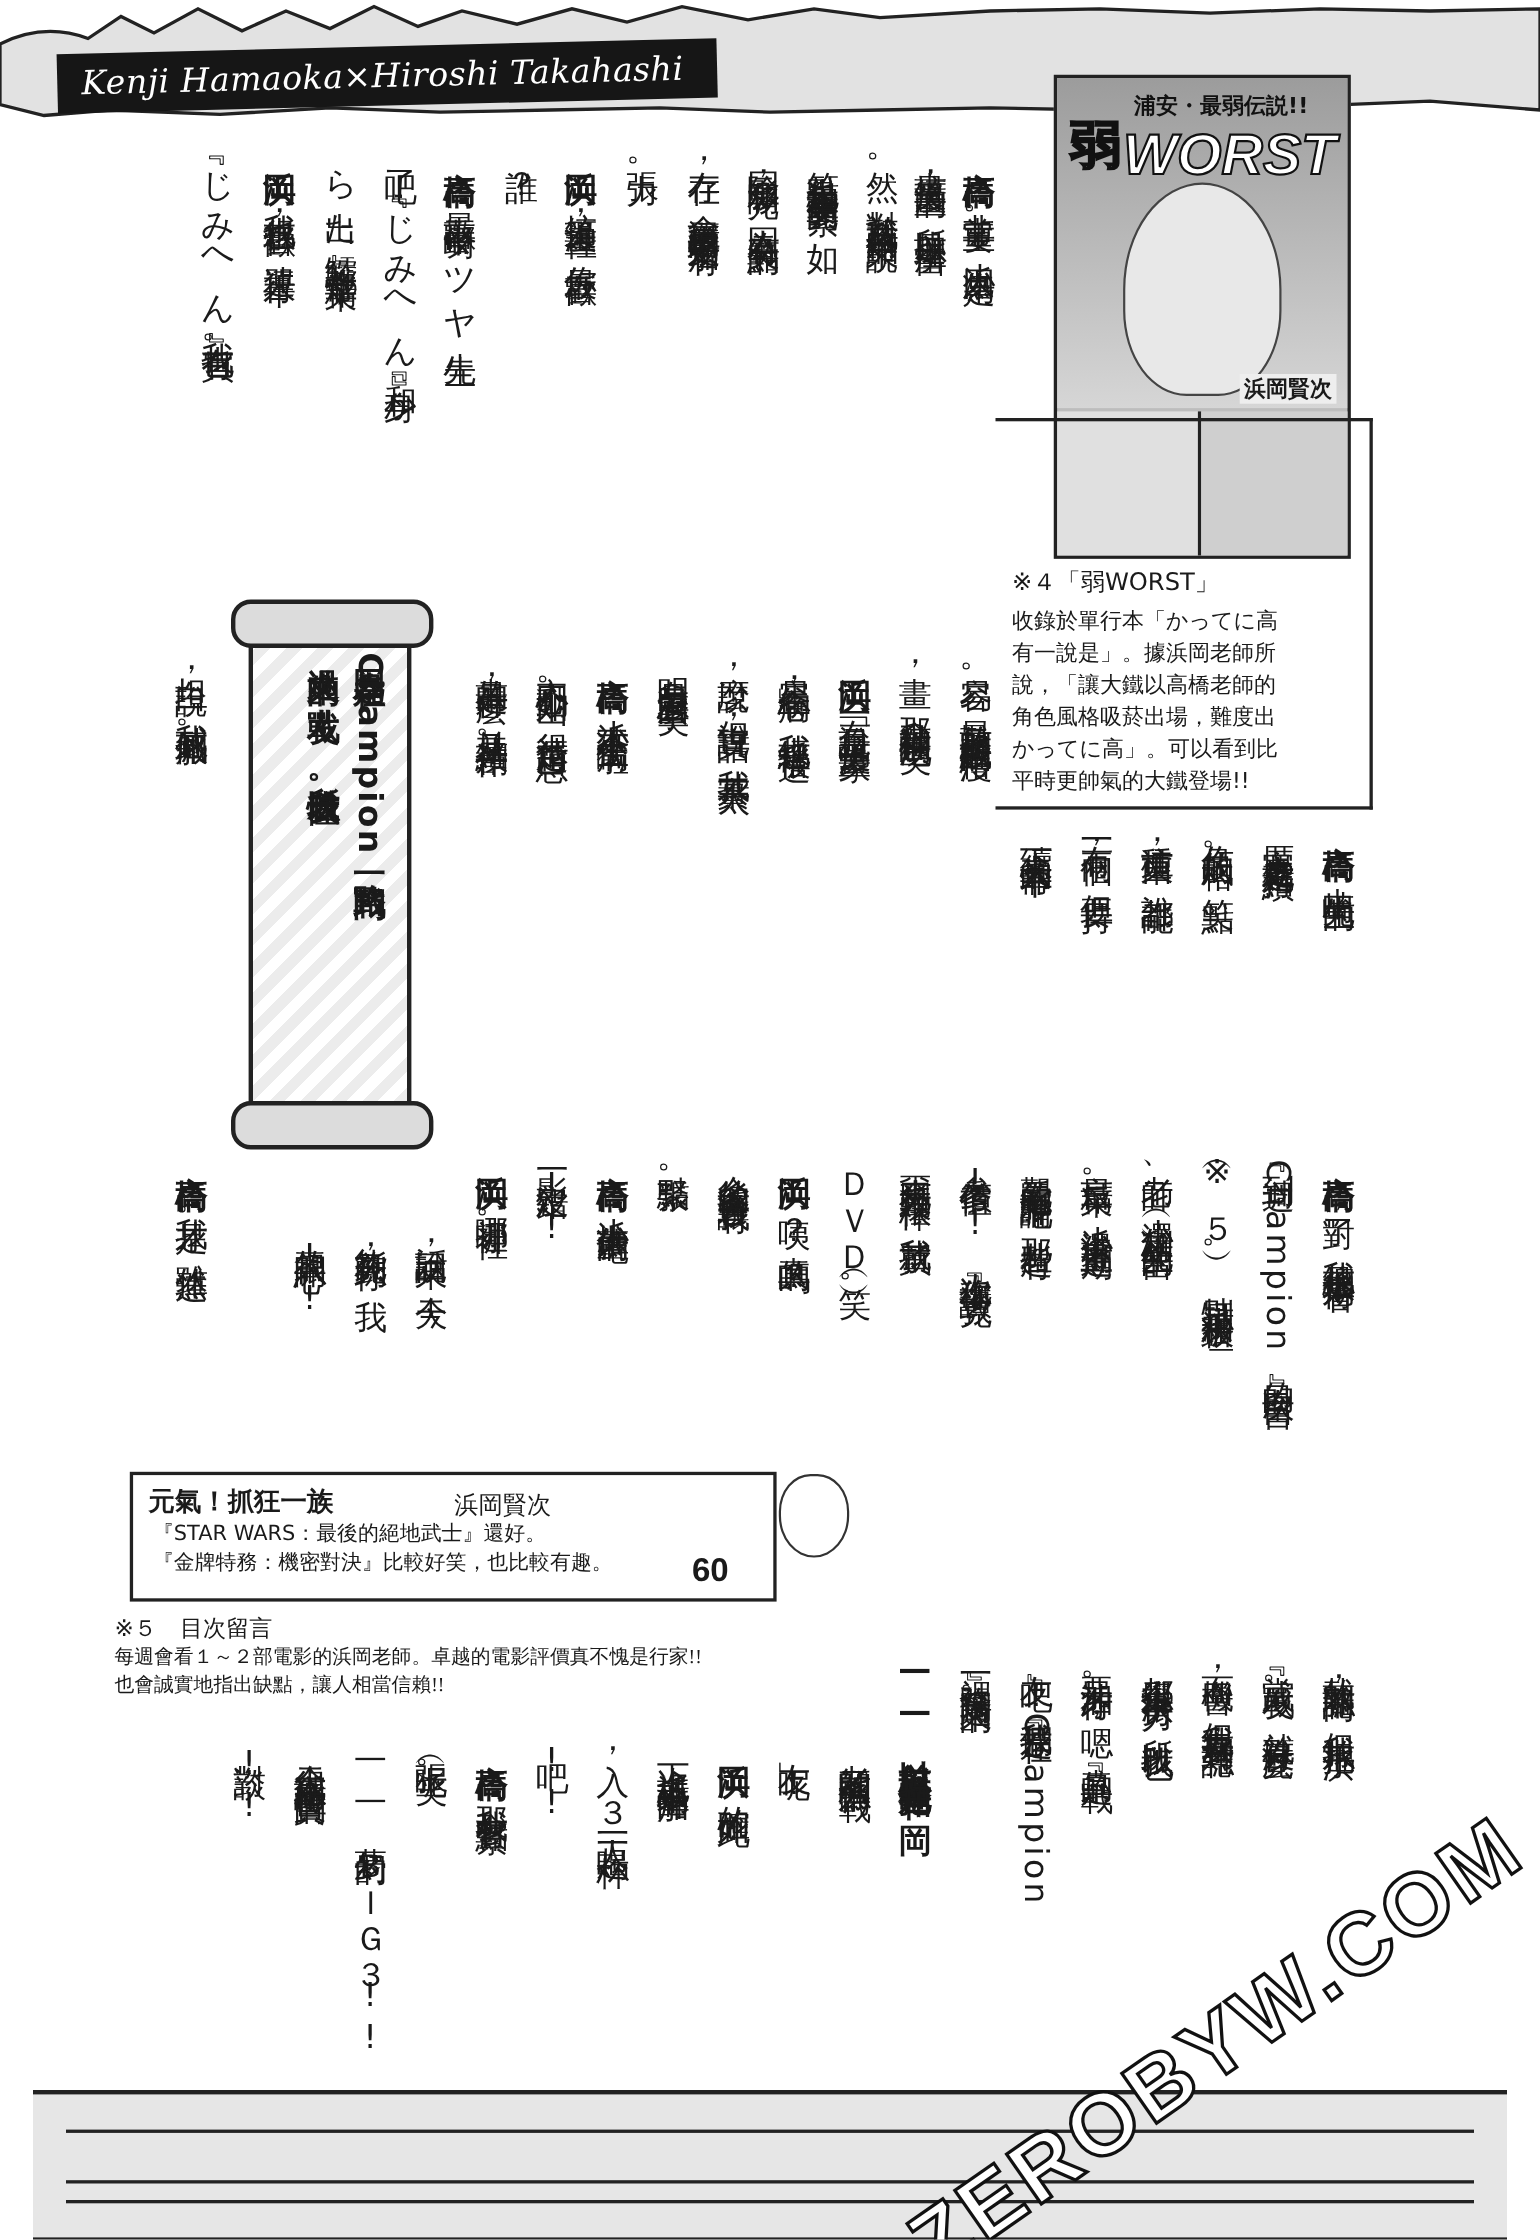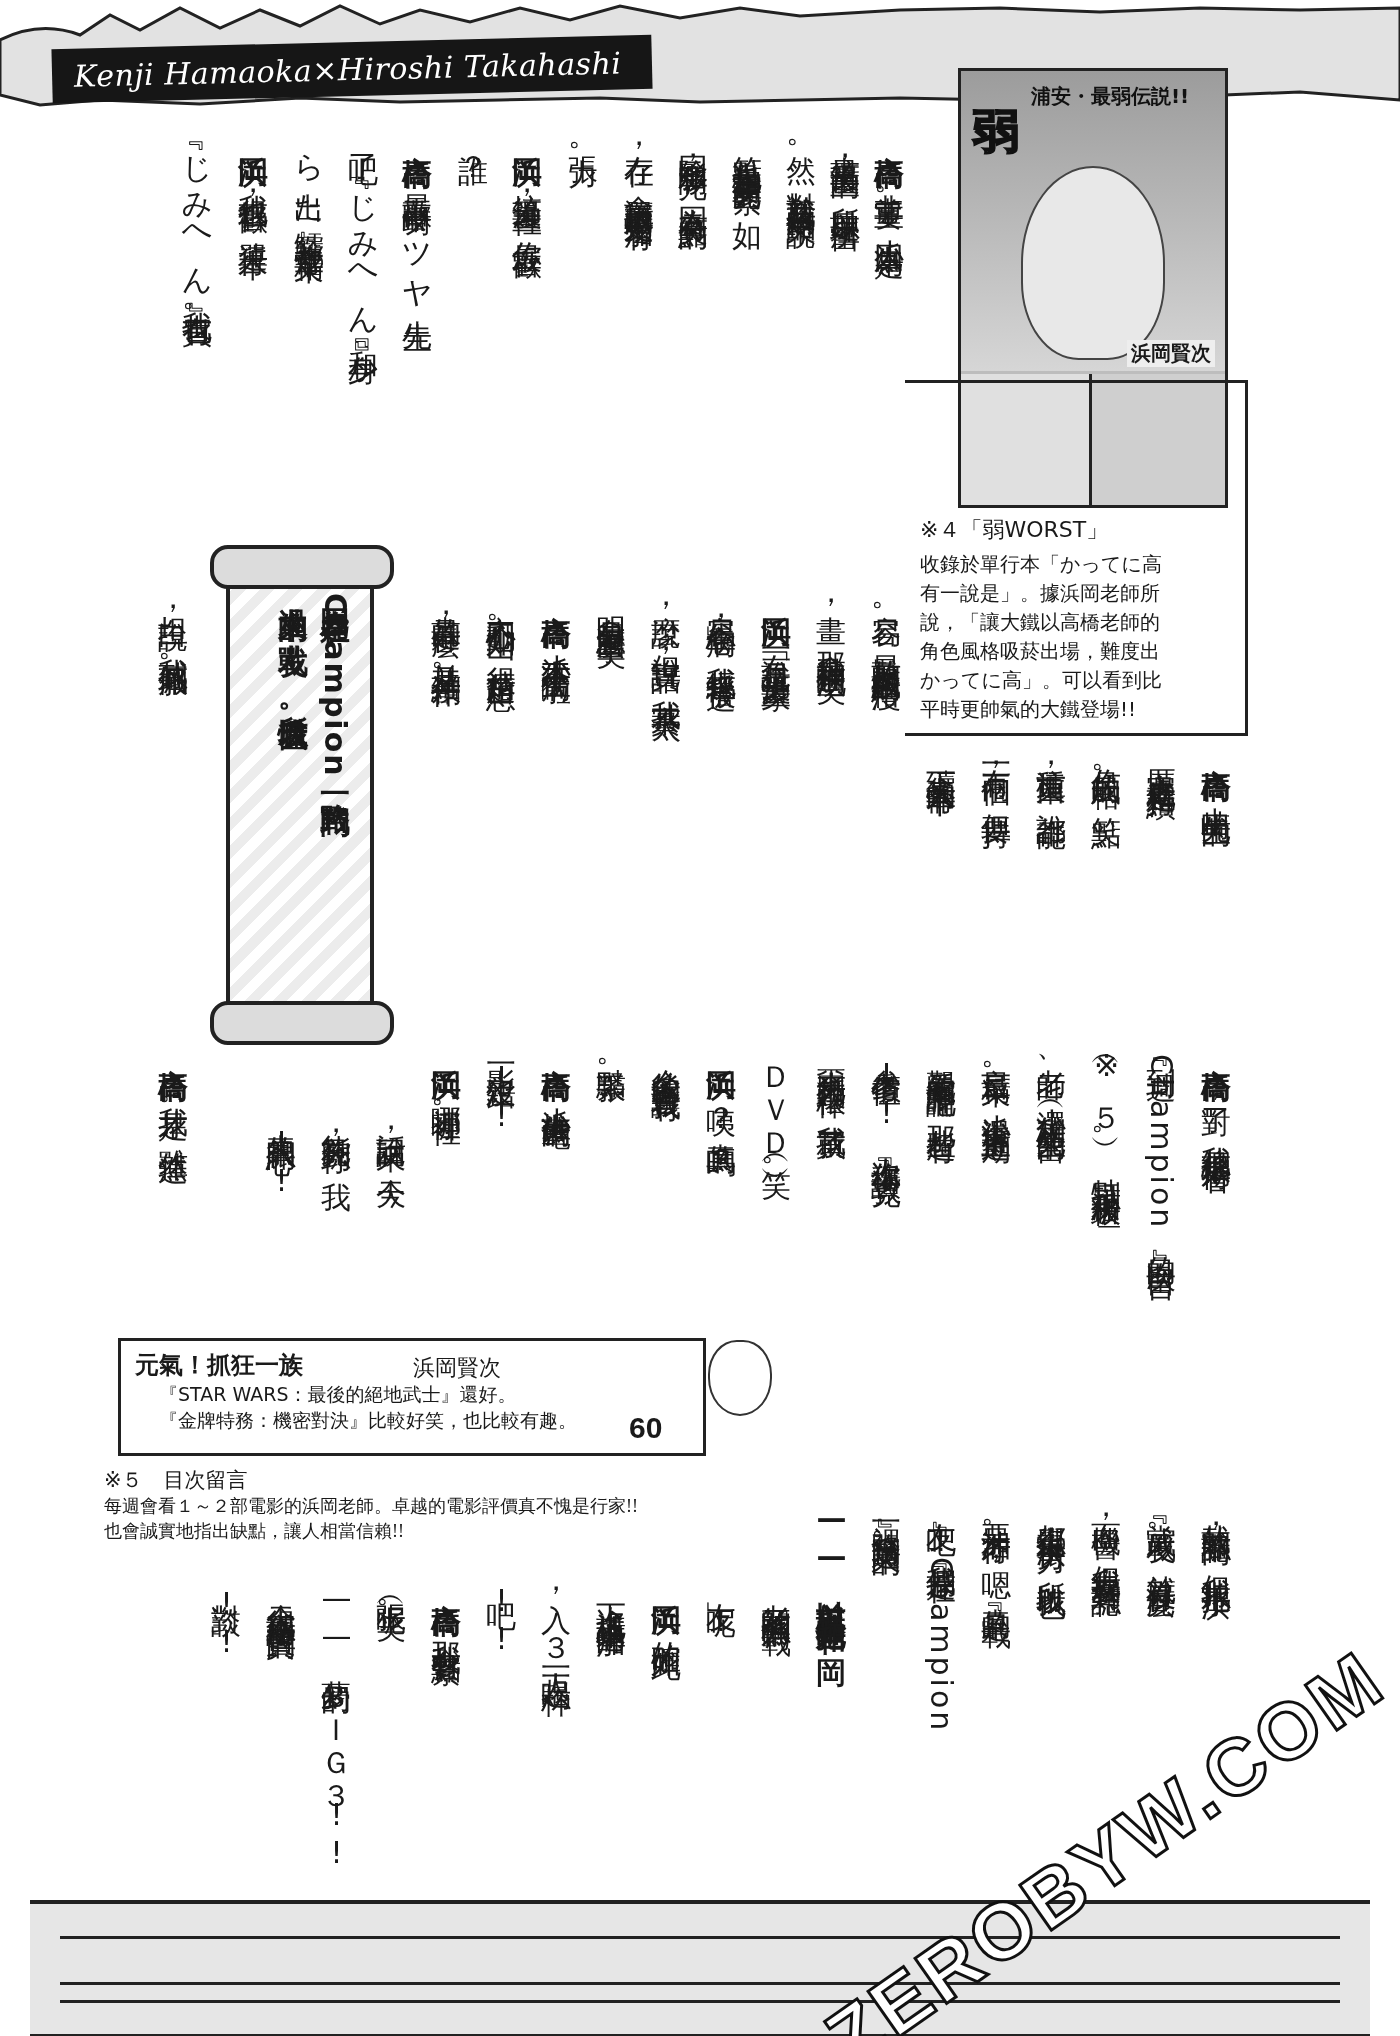--- a/index.html
+++ b/index.html
@@ -26,21 +26,21 @@
   .note4-frame { position:absolute; left:905px; top:380px; width:340px; height:350px; border-right:3px solid #222; border-bottom:3px solid #222; border-top:3px solid #222; }
   .scroll { position:absolute; left:218px; top:545px; width:160px; height:500px; }
   .scroll .top, .scroll .bot { position:absolute; left:-8px; width:176px; height:36px; border:4px solid #222; border-radius:18px; background:#dcdcdc; }
   .scroll .top { top:0; } .scroll .bot { bottom:0; }
   .scroll .body { position:absolute; left:8px; top:18px; width:140px; height:464px; border:4px solid #222; border-top:none; border-bottom:none;
     background:repeating-linear-gradient(135deg,#ececec 0 10px,#ffffff 10px 20px); }
   .scroll .txt { position:absolute; top:40px; right:22px; writing-mode:vertical-rl; font-size:30px; font-weight:bold; line-height:42px; letter-spacing:2px; font-family:"DejaVu Sans", sans-serif; text-orientation:mixed; }
   .commentbox { position:absolute; left:118px; top:1338px; width:588px; height:118px; border:3px solid #222; box-sizing:border-box; padding:8px 14px; }
   .commentbox .title { font-size:24px; font-weight:bold; }
   .commentbox .author { font-size:22px; position:absolute; left:292px; top:12px; }
-  .commentbox .line { font-size:19px; line-height:26px; margin-left:24px; }
+  .commentbox .line { font-size:19px; line-height:26px; margin-left:4px; }
   .commentbox .num { position:absolute; left:508px; top:70px; font-size:30px; font-weight:bold; font-family:"Liberation Sans", sans-serif; }
   .face-small { position:absolute; left:708px; top:1340px; width:60px; height:72px; border:2px solid #333; border-radius:45% 45% 50% 50%; background:#fff; }
   .note5 { position:absolute; left:104px; top:1466px; width:680px; }
   .note5 .t { font-size:21px; }
   .note5 .l { font-size:18px; line-height:25px;font-family:Liberation Serif, serif; }
   .banner-bottom { position:absolute; left:30px; top:1900px; width:1340px; height:130px; background:#e6e6e6; border-top:4px solid #222; border-bottom:4px solid #222; }
   .banner-bottom .stripe { position:absolute; left:30px; right:30px; height:3px; background:#222; }
   .watermark { position:absolute; left:800px; top:1780px; font-size:80px; font-weight:bold; color:#fff; -webkit-text-stroke:3px #111; transform:rotate(-35deg); transform-origin:left top; font-family:"Liberation Sans", sans-serif; letter-spacing:4px; }
 </style>
 </head>
@@ -53,20 +53,21 @@
   <div class="banner-title">
     <span>Kenji Hamaoka×Hiroshi Takahashi</span>
   </div>
 </div>
 
 <div class="manga">
   <div class="cover">
     <div class="face"></div>
     <div class="cover-kanji">弱</div>
     <div class="cover-sub">浦安・最弱伝説!!</div>
+    <div class="cover-logo">WORST</div>
     <div class="cover-author">浜岡賢次</div>
   </div>
   <div class="panel2"></div>
   <div class="panel3"></div>
 </div>
 
 <div class="note4-frame"></div>
 <div class="note4">
   <div class="t">※４「弱WORST」</div>
   <div>收錄於單行本「かってに高</div>

